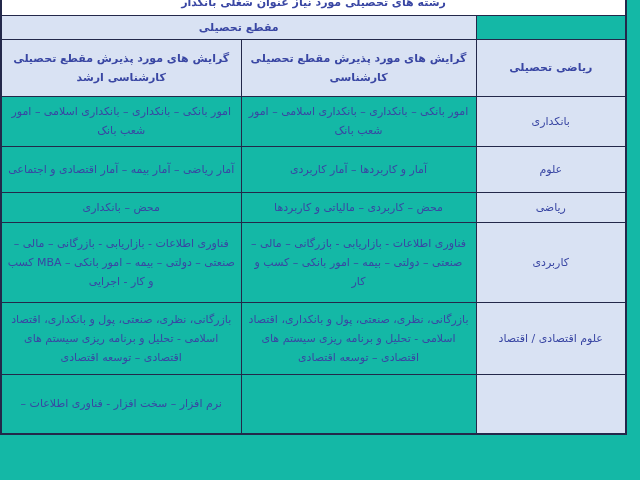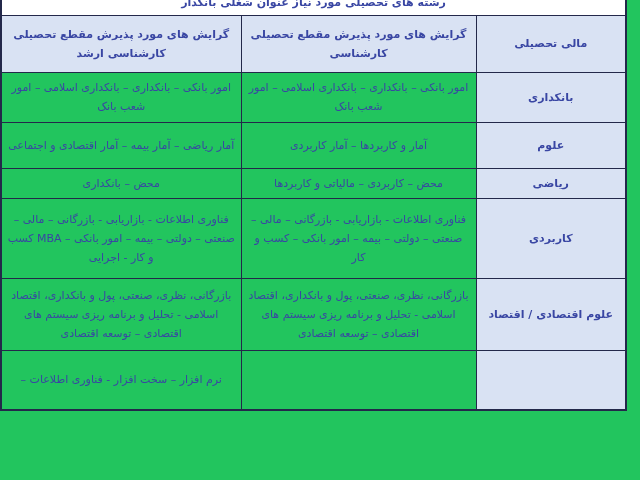--- a/index.html
+++ b/index.html
@@ -3,21 +3,21 @@
 <meta charset="utf-8">
 <style>
   * { margin: 0; padding: 0; box-sizing: border-box; }
   html, body { background: #ffffff; }
   body { font-family: "DejaVu Sans", sans-serif; }
 
   .page {
     position: relative;
     width: 640px;
     height: 480px;
-    background: #22c55e;
+    background: #14b8a6;
     overflow: hidden;
     direction: rtl;
   }
 
   table.fields-table {
     border-collapse: collapse;
     table-layout: fixed;
     width: 625px;
     margin-right: 13px;   
     margin-top: -11px;    
@@ -29,21 +29,21 @@
     text-align: center;
     vertical-align: middle;
     padding: 1px 5px;
     font-size: 11px;
     line-height: 19px;
     color: var(--text, #3946a3);
     overflow: hidden;
     word-wrap: break-word;
   }
 
-  .shaded { background: var(--fill, #d9e2f3); font-weight: bold; }
+  .shaded { background: var(--fill, #d9e2f3); }
   .bold-cell { font-weight: bold; color: var(--header-text, #24317f); }
 
   .title-cell {
     font-weight: bold;
     font-size: 13px;
     color: var(--header-text, #24317f);
     background: #ffffff;
   }
 
   
@@ -67,23 +67,27 @@
       <col style="width:150px">
       <col style="width:235px">
       <col style="width:240px">
     </colgroup>
 
     <tbody>
         <tr class="r-title">
       <td colspan="3" class="title-cell">رشته های تحصیلی مورد نیاز عنوان شغلی بانکدار</td>
     </tr>
 
+    <tr class="r-level">
+      <td></td>
+      <td colspan="2" class="shaded bold-cell">مقطع تحصیلی</td>
+    </tr>
 
     <tr class="r-heads">
-      <td class="shaded bold-cell">مالی تحصیلی</td>
+      <td class="shaded bold-cell">ریاضی تحصیلی</td>
       <td class="shaded bold-cell">گرایش های مورد پذیرش مقطع تحصیلی کارشناسی</td>
       <td class="shaded bold-cell">گرایش های مورد پذیرش مقطع تحصیلی کارشناسی ارشد</td>
     </tr>
 
     <tr class="r-bank">
       <td class="shaded">بانکداری</td>
       <td>امور بانکی – بانکداری – بانکداری اسلامی – امور شعب بانک</td>
       <td>امور بانکی – بانکداری – بانکداری اسلامی – امور شعب بانک</td>
     </tr>
 

